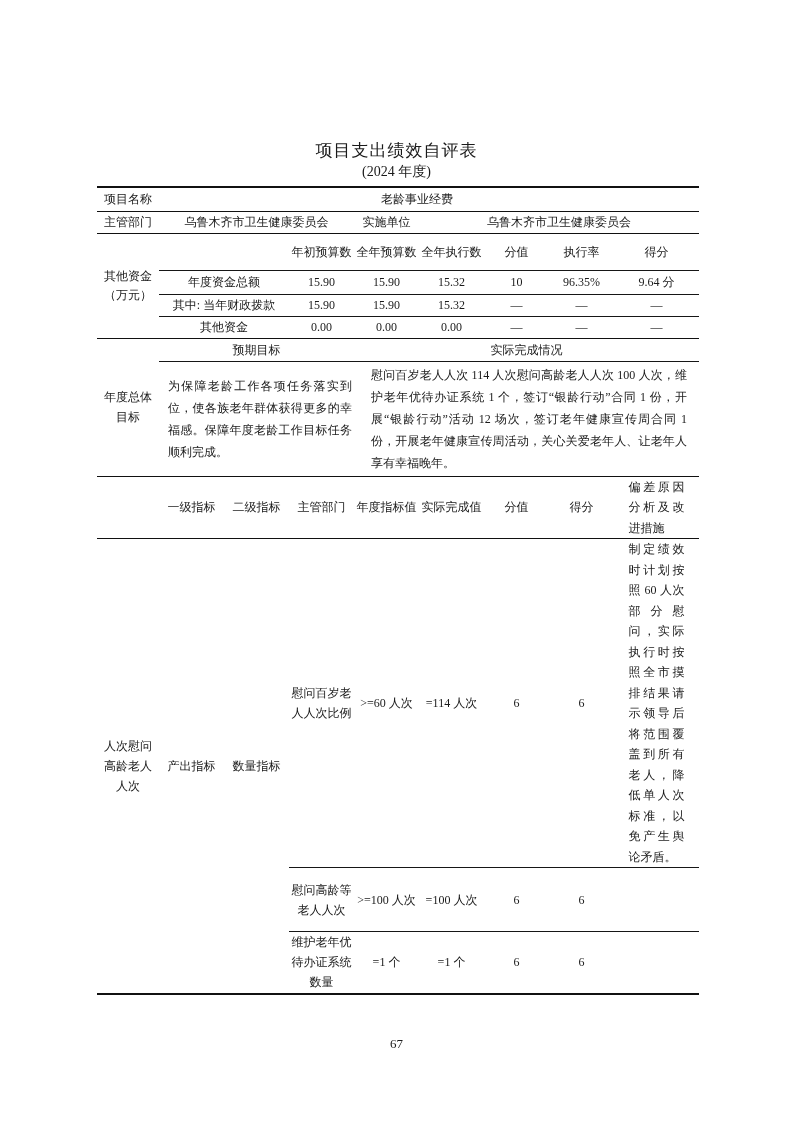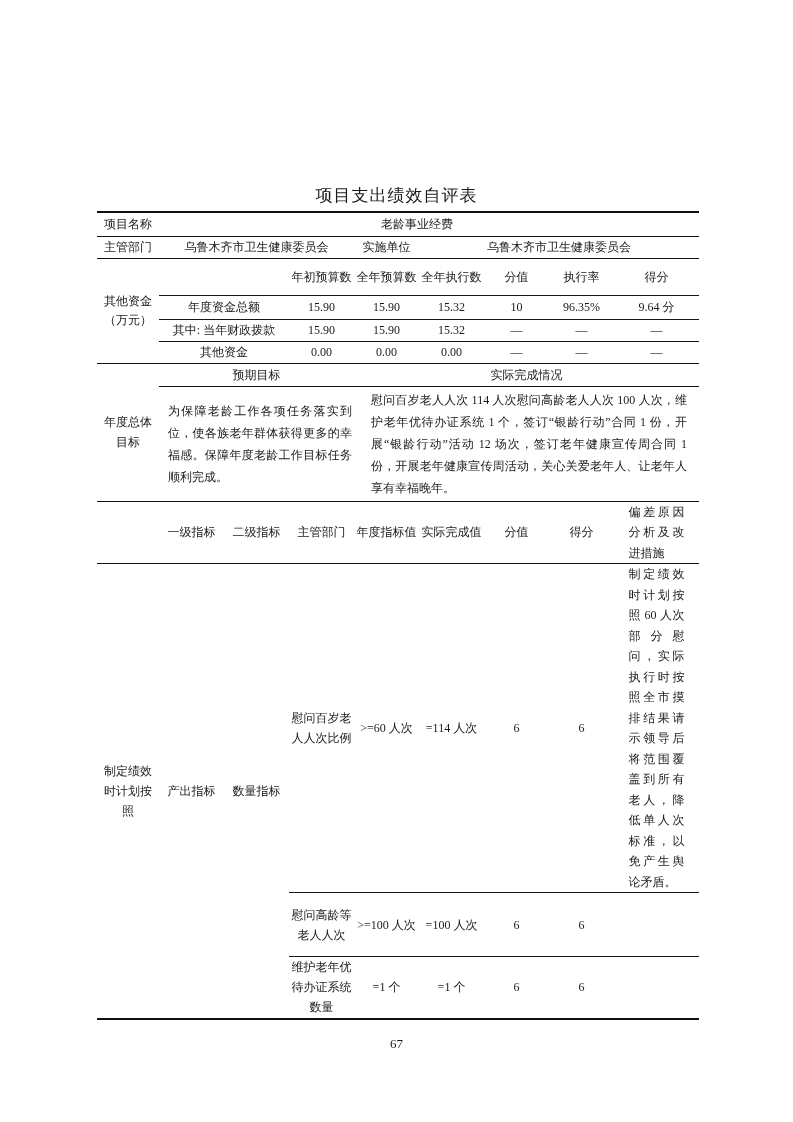--- a/index.html
+++ b/index.html
@@ -6,21 +6,21 @@
   .page{
     position:relative;
     width:793px;height:1122px;
     margin:0 auto;
     background:#ffffff;
     font-family:"Liberation Serif","DejaVu Serif",serif;
     color:#1a1a1a;
     overflow:hidden;
   }
   .title-block{padding-top:140px;text-align:center;}
-  .doc-title{font-size:17px;line-height:22px;letter-spacing:1px;margin-top:45px;}
+  .doc-title{font-size:17px;line-height:22px;letter-spacing:1px;}
   .doc-subtitle{font-size:14px;line-height:20px;}
   table.main{
     border-collapse:collapse;
     table-layout:fixed;
     width:602px;
     margin:4px 0 7px 97px;
     border-top:2.4px solid #111;
     border-bottom:2.4px solid #111;
     font-size:12px;
   }
@@ -72,20 +72,21 @@
     font-size:13px;
   }
 </style>
 </head>
 <body>
 
 <div class="page">
 
   <div class="title-block">
     <div class="doc-title">项目支出绩效自评表</div>
+    <div class="doc-subtitle">(2024 年度)</div>
   </div>
 
   <table class="main">
     <colgroup>
       <col style="width:62px">
         <col style="width:65px">
         <col style="width:65px">
       <col style="width:65px">
         <col style="width:65px">
         <col style="width:65px">
@@ -170,21 +171,21 @@
       <td class="bbf">年度指标值</td>
       <td class="bbf">实际完成值</td>
       <td class="bbf">分值</td>
       <td class="bbf">得分</td>
       <td class="bbf">
         <div class="dev-text">偏差原因分析及改进措施</div>
       </td>
     </tr>
 
     <tr class="r10">
-      <td rowspan="3">制定绩效时计划按照</td>
+      <td rowspan="3">人次慰问高龄老人人次</td>
       <td rowspan="3">产出指标</td>
       <td rowspan="3">数量指标</td>
       <td class="bbi">慰问百岁老人人次比例</td>
       <td class="bbi nowrap">&gt;=60 人次</td>
       <td class="bbi nowrap">=114 人次</td>
       <td class="bbi">6</td>
       <td class="bbi">6</td>
       <td class="bbi">
         <div class="dev-text">制定绩效时计划按照 60 人次部分慰问，实际执行时按照全市摸排结果请示领导后将范围覆盖到所有老人，降低单人次标准，以免产生舆论矛盾。</div>
       </td>

